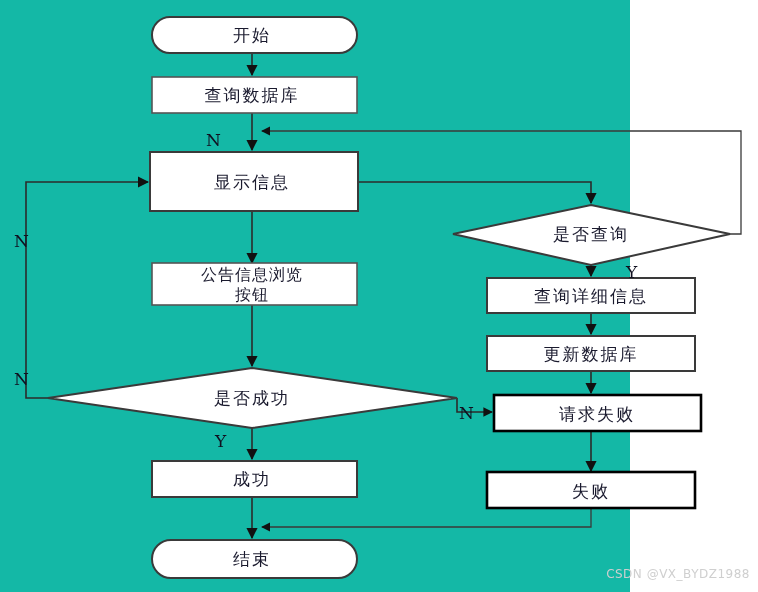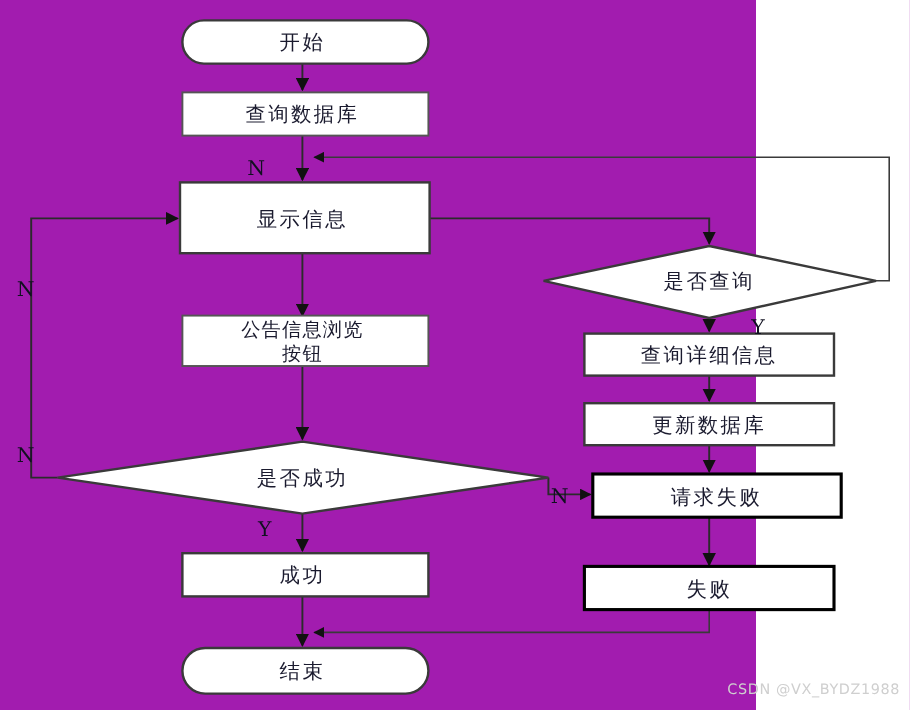--- a/index.html
+++ b/index.html
@@ -1,18 +1,18 @@
 <!DOCTYPE html>
 <html><head>
 <meta charset="utf-8">
 <style>
   html,body{margin:0;padding:0;background:#ffffff;}
   body{width:758px;height:592px;overflow:hidden;
        font-family:"DejaVu Sans","Liberation Sans",sans-serif;}
-  #canvas{position:relative;width:630px;height:592px;background:#a21caf;}
+  #canvas{position:relative;width:630px;height:592px;background:#14b8a6;}
   svg{position:absolute;top:0;left:0;width:758px;height:592px;}
   .node-text{font-family:"DejaVu Sans","Liberation Sans",sans-serif;
              font-size:17px;fill:#1a1a2e;letter-spacing:2px;}
   .node-text-sm{font-family:"DejaVu Sans","Liberation Sans",sans-serif;
              font-size:16px;fill:#1a1a2e;letter-spacing:1px;}
   .branch-label{font-family:"DejaVu Serif","Liberation Serif",serif;
              font-size:17px;fill:#101020;font-weight:400;}
   .wm{font-family:"DejaVu Sans","Liberation Sans",sans-serif;
              font-size:12px;fill:#cfcfcf;letter-spacing:0.5px;}
   .shp{fill:#ffffff;stroke:#3a3a3a;stroke-width:2;}

